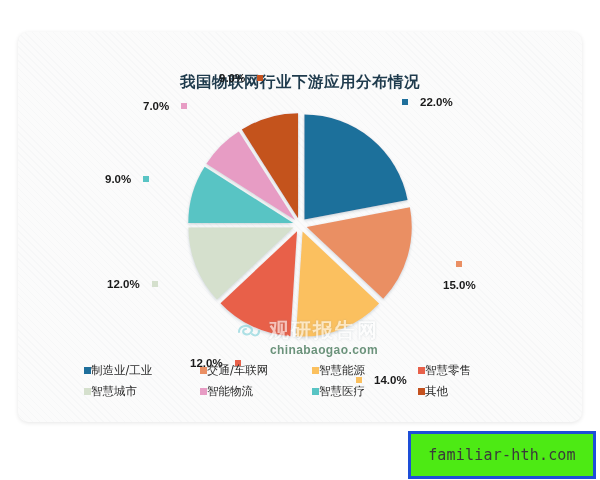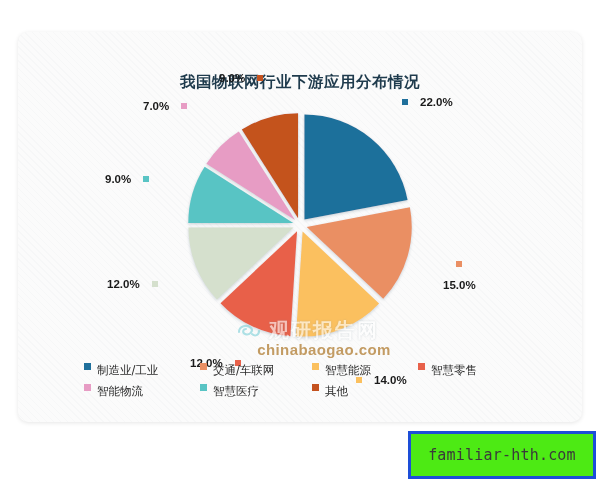--- a/index.html
+++ b/index.html
@@ -89,23 +89,23 @@
   #watermark-cn {
     font-size: 20px;
     font-weight: bold;
     color: #ffffff;
     letter-spacing: 2px;
     font-family: "DejaVu Sans", "Liberation Sans", sans-serif;
     text-shadow: 0 0 2px rgba(120,140,150,0.55);
     line-height: 22px;
   }
   #watermark-url {
-    font-size: 15px;
-    font-weight: bold;
-    color: #a16207;
+    font-size: 12px;
+    font-weight: bold;
+    color: #14532d;
     letter-spacing: 0.4px;
     line-height: 16px;
     margin-top: 1px;
   }
   #watermark-logo {
     position: absolute;
     left: 12px;
     top: 2px;
     width: 26px;
     height: 22px;
@@ -139,21 +139,21 @@
     left: 66px;
     top: 328px;
     width: 440px;
     display: grid;
     grid-template-columns: 116px 112px 106px 106px;
     grid-auto-rows: 21px;
     align-items: center;
   }
   .legend-item {
     display: flex;
-    gap: 6px;
+    align-items: center;
     font-size: 11.5px;
     color: #2b2b2b;
     font-family: "DejaVu Sans", "Liberation Sans", sans-serif;
     white-space: nowrap;
   }
   .legend-swatch {
     width: 7px;
     height: 7px;
     flex: 0 0 auto;
   }
@@ -263,20 +263,24 @@
         </div>
         <div class="legend-item">
           <span class="legend-swatch" style="background: rgb(251, 192, 94);"></span>
           <span>智慧能源</span>
         </div>
         <div class="legend-item">
           <span class="legend-swatch" style="background: rgb(232, 97, 74);"></span>
           <span>智慧零售</span>
         </div>
         <div class="legend-item">
+          <span class="legend-swatch" style="background: rgb(213, 224, 205);"></span>
+          <span>智慧城市</span>
+        </div>
+        <div class="legend-item">
           <span class="legend-swatch" style="background: rgb(231, 156, 196);"></span>
           <span>智能物流</span>
         </div>
         <div class="legend-item">
           <span class="legend-swatch" style="background: rgb(89, 196, 196);"></span>
           <span>智慧医疗</span>
         </div>
         <div class="legend-item">
           <span class="legend-swatch" style="background: rgb(196, 82, 31);"></span>
           <span>其他</span>

